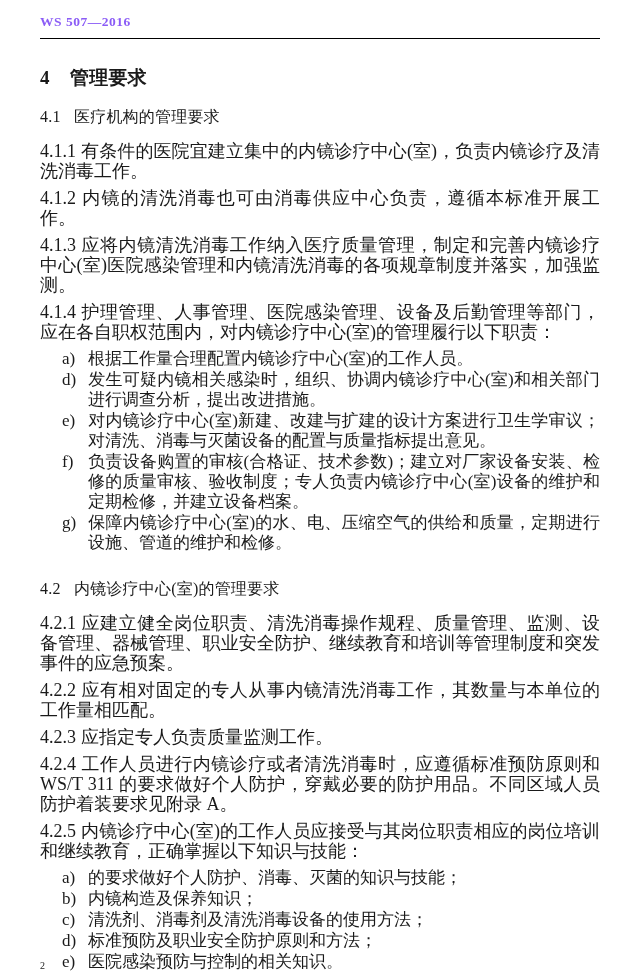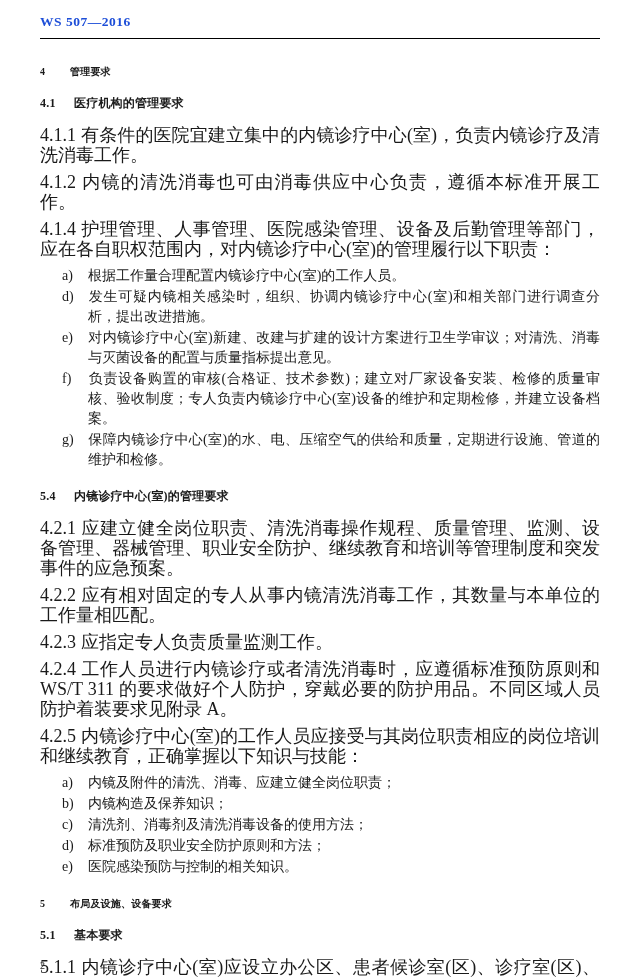--- a/index.html
+++ b/index.html
@@ -22,42 +22,42 @@
     padding: 14px 40px 0 40px;
     position: relative;
   }
   .header {
     font-family: "Liberation Serif", serif;
     font-weight: bold;
     font-size: 13.5px;
     letter-spacing: 0.5px;
     margin: 0 0 0 0;
     padding-bottom: 6px;
-    color: #1d4ed8;
+    color: #8b5cf6;
   }
   .rule {
     border: none;
     border-top: 1px solid #000;
     margin: 2px 0 26px 0;
     height: 0;
   }
   .sec-h1 {
     font-weight: bold;
-    font-size: 10px;
+    font-size: 19px;
     margin: 0 0 16px 0;
     letter-spacing: 0.2px;
   }
   .sec-h1 .num {
     display: inline-block;
     min-width: 30px;
   }
   .sec-h2 {
-    font-weight: bold;
-    font-size: 12px;
-    margin: 4px 0 13px 0;
+    font-weight: normal;
+    font-size: 16px;
+    margin: 12px 0 13px 0;
     letter-spacing: 0.2px;
   }
   .sec-h2 .num {
     display: inline-block;
     min-width: 34px;
   }
   .para {
     font-size: 18px;
     line-height: 20px;
     margin: 0 0 7px 0;
@@ -66,21 +66,21 @@
   }
   .para .num {
     margin-right: 5px;
   }
   .list {
     margin: 0 0 7px 0;
     padding: 0;
     list-style: none;
   }
   .list li {
-    font-size: 14px;
+    font-size: 17px;
     line-height: 20px;
     margin: 0 0 1px 0;
     padding-left: 48px;
     text-indent: -26px;
     text-align: justify;
     text-justify: inter-ideograph;
   }
   .list li .lbl {
     display: inline-block;
     width: 26px;
@@ -113,37 +113,40 @@
   </div>
 
   <p class="para">
     <span class="num">4.1.1</span><span>有条件的医院宜建立集中的内镜诊疗中心(室)，负责内镜诊疗及清洗消毒工作。</span>
   </p>
 
   <p class="para">
     <span class="num">4.1.2</span><span>内镜的清洗消毒也可由消毒供应中心负责，遵循本标准开展工作。</span>
   </p>
 
+  <p class="para">
+    <span class="num">4.1.3</span><span>应将内镜清洗消毒工作纳入医疗质量管理，制定和完善内镜诊疗中心(室)医院感染管理和内镜清洗消毒的各项规章制度并落实，加强监测。</span>
+  </p>
 
   <p class="para">
     <span class="num">4.1.4</span><span>护理管理、人事管理、医院感染管理、设备及后勤管理等部门，应在各自职权范围内，对内镜诊疗中心(室)的管理履行以下职责：</span>
   </p>
 
   <ul class="list">
     <li><span class="lbl">a)</span><span>根据工作量合理配置内镜诊疗中心(室)的工作人员。</span></li>
     <li><span class="lbl">d)</span><span>发生可疑内镜相关感染时，组织、协调内镜诊疗中心(室)和相关部门进行调查分析，提出改进措施。</span></li>
     <li><span class="lbl">e)</span><span>对内镜诊疗中心(室)新建、改建与扩建的设计方案进行卫生学审议；对清洗、消毒与灭菌设备的配置与质量指标提出意见。</span></li>
     <li><span class="lbl">f)</span><span>负责设备购置的审核(合格证、技术参数)；建立对厂家设备安装、检修的质量审核、验收制度；专人负责内镜诊疗中心(室)设备的维护和定期检修，并建立设备档案。</span></li>
     <li><span class="lbl">g)</span><span>保障内镜诊疗中心(室)的水、电、压缩空气的供给和质量，定期进行设施、管道的维护和检修。</span></li>
   </ul>
 
   <div class="gap-s"></div>
 
   <div class="sec-h2">
-    <span class="num">5.4</span><span>内镜诊疗中心(室)的管理要求</span>
+    <span class="num">4.2</span><span>内镜诊疗中心(室)的管理要求</span>
   </div>
 
   <p class="para">
     <span class="num">4.2.1</span><span>应建立健全岗位职责、清洗消毒操作规程、质量管理、监测、设备管理、器械管理、职业安全防护、继续教育和培训等管理制度和突发事件的应急预案。</span>
   </p>
 
   <p class="para">
     <span class="num">4.2.2</span><span>应有相对固定的专人从事内镜清洗消毒工作，其数量与本单位的工作量相匹配。</span>
   </p>
 
@@ -153,21 +156,21 @@
 
   <p class="para">
     <span class="num">4.2.4</span><span>工作人员进行内镜诊疗或者清洗消毒时，应遵循标准预防原则和 WS/T 311 的要求做好个人防护，穿戴必要的防护用品。不同区域人员防护着装要求见附录 A。</span>
   </p>
 
   <p class="para">
     <span class="num">4.2.5</span><span>内镜诊疗中心(室)的工作人员应接受与其岗位职责相应的岗位培训和继续教育，正确掌握以下知识与技能：</span>
   </p>
 
   <ul class="list">
-    <li><span class="lbl">a)</span><span>内镜及附件的清洗、消毒、应建立健全岗位职责；</span></li>
+    <li><span class="lbl">a)</span><span>的要求做好个人防护、消毒、灭菌的知识与技能；</span></li>
     <li><span class="lbl">b)</span><span>内镜构造及保养知识；</span></li>
     <li><span class="lbl">c)</span><span>清洗剂、消毒剂及清洗消毒设备的使用方法；</span></li>
     <li><span class="lbl">d)</span><span>标准预防及职业安全防护原则和方法；</span></li>
     <li><span class="lbl">e)</span><span>医院感染预防与控制的相关知识。</span></li>
   </ul>
 
   <div class="gap-m"></div>
 
   <div class="sec-h1">
     <span class="num">5</span><span>布局及设施、设备要求</span>

